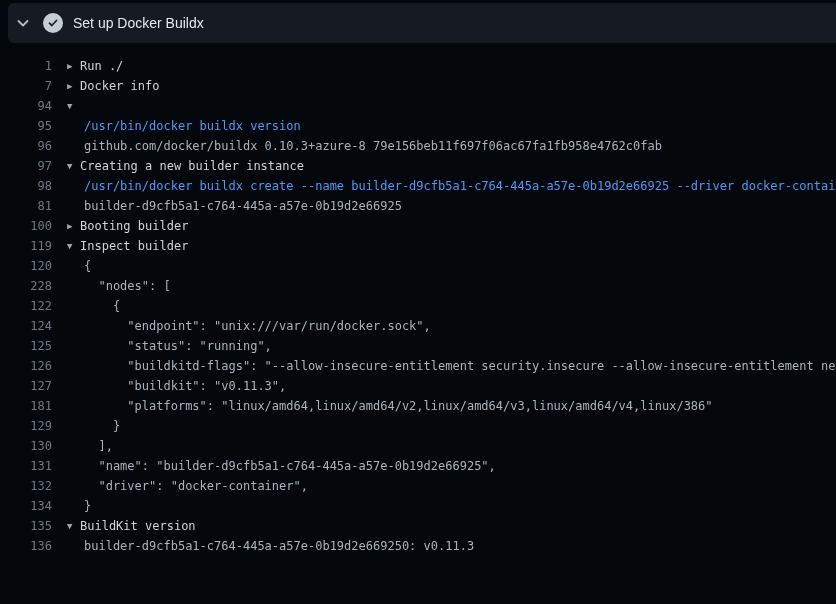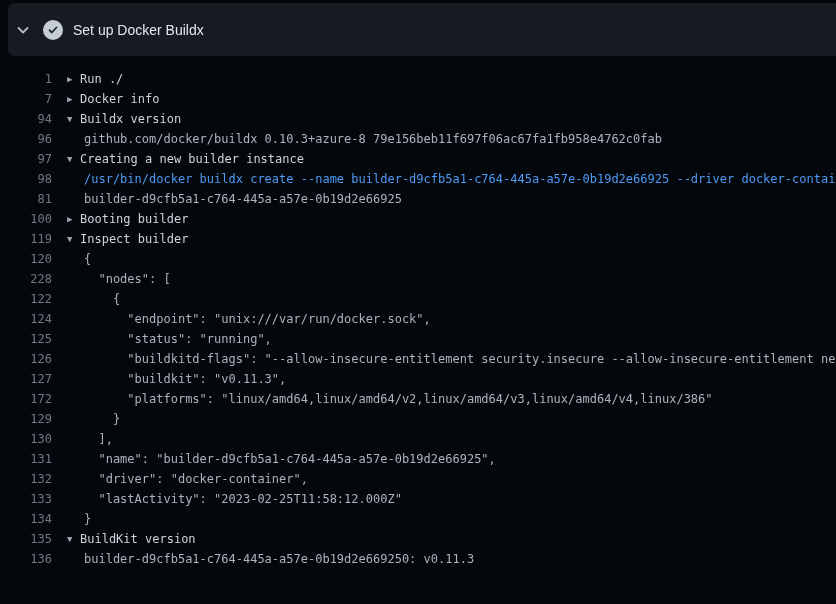--- a/index.html
+++ b/index.html
@@ -13,21 +13,21 @@
   .viewport {
     position: relative;
     width: 836px;
     height: 604px;
     overflow: hidden;
   }
   .step-header {
     box-sizing: border-box;
     margin: 3px 0 0 8px;
     width: calc(100% - 8px);
-    height: 53px;
+    height: 40px;
     border-radius: 6px 0 0 6px;
     background: var(--header-bg, #161b22);
     display: flex;
     align-items: center;
     cursor: pointer;
   }
   .chev {
     margin-left: 7px;
     width: 16px;
     height: 16px;
@@ -107,21 +107,24 @@
     <span class="ln">1</span>
     <span class="arrow">▶</span>
     <span class="txt">Run ./</span>
   </div><div class="row group-collapsed">
     <span class="ln">7</span>
     <span class="arrow">▶</span>
     <span class="txt">Docker info</span>
   </div><div class="row group-expanded">
     <span class="ln">94</span>
     <span class="arrow">▼</span>
-    <span class="txt">Buildx version</span>
+  </div><div class="row command">
+    <span class="ln">95</span>
+    
+    <span class="txt">/usr/bin/docker buildx version</span>
   </div><div class="row output">
     <span class="ln">96</span>
     
     <span class="txt">github.com/docker/buildx 0.10.3+azure-8 79e156beb11f697f06ac67fa1fb958e4762c0fab</span>
   </div><div class="row group-expanded">
     <span class="ln">97</span>
     <span class="arrow">▼</span>
     <span class="txt">Creating a new builder instance</span>
   </div><div class="row command">
     <span class="ln">98</span>
@@ -161,43 +164,39 @@
     <span class="txt">      "status": "running",</span>
   </div><div class="row output">
     <span class="ln">126</span>
     
     <span class="txt">      "buildkitd-flags": "--allow-insecure-entitlement security.insecure --allow-insecure-entitlement network.host",</span>
   </div><div class="row output">
     <span class="ln">127</span>
     
     <span class="txt">      "buildkit": "v0.11.3",</span>
   </div><div class="row output">
-    <span class="ln">172</span>
+    <span class="ln">181</span>
     
     <span class="txt">      "platforms": "linux/amd64,linux/amd64/v2,linux/amd64/v3,linux/amd64/v4,linux/386"</span>
   </div><div class="row output">
     <span class="ln">129</span>
     
     <span class="txt">    }</span>
   </div><div class="row output">
     <span class="ln">130</span>
     
     <span class="txt">  ],</span>
   </div><div class="row output">
     <span class="ln">131</span>
     
     <span class="txt">  "name": "builder-d9cfb5a1-c764-445a-a57e-0b19d2e66925",</span>
   </div><div class="row output">
     <span class="ln">132</span>
     
     <span class="txt">  "driver": "docker-container",</span>
-  </div><div class="row output">
-    <span class="ln">133</span>
-    
-    <span class="txt">  "lastActivity": "2023-02-25T11:58:12.000Z"</span>
   </div><div class="row output">
     <span class="ln">134</span>
     
     <span class="txt">}</span>
   </div><div class="row group-expanded">
     <span class="ln">135</span>
     <span class="arrow">▼</span>
     <span class="txt">BuildKit version</span>
   </div><div class="row output">
     <span class="ln">136</span>

